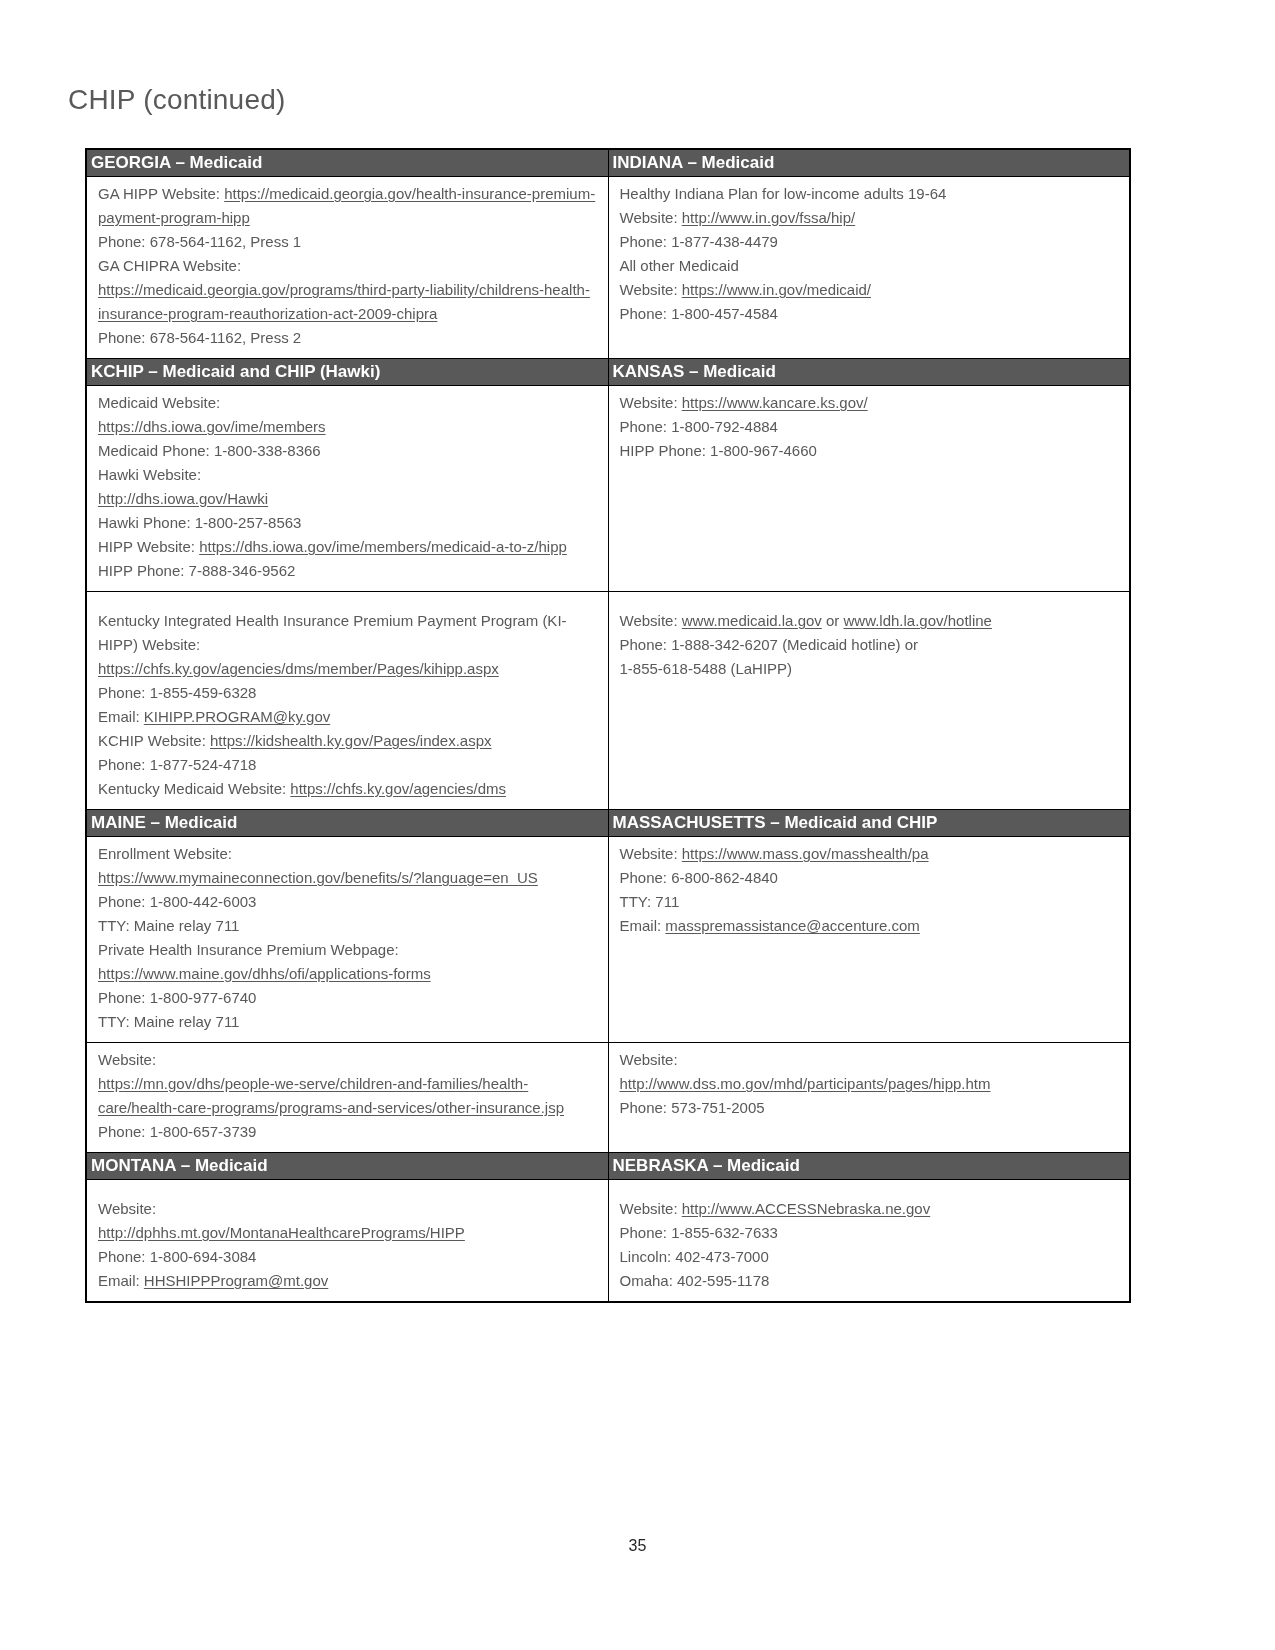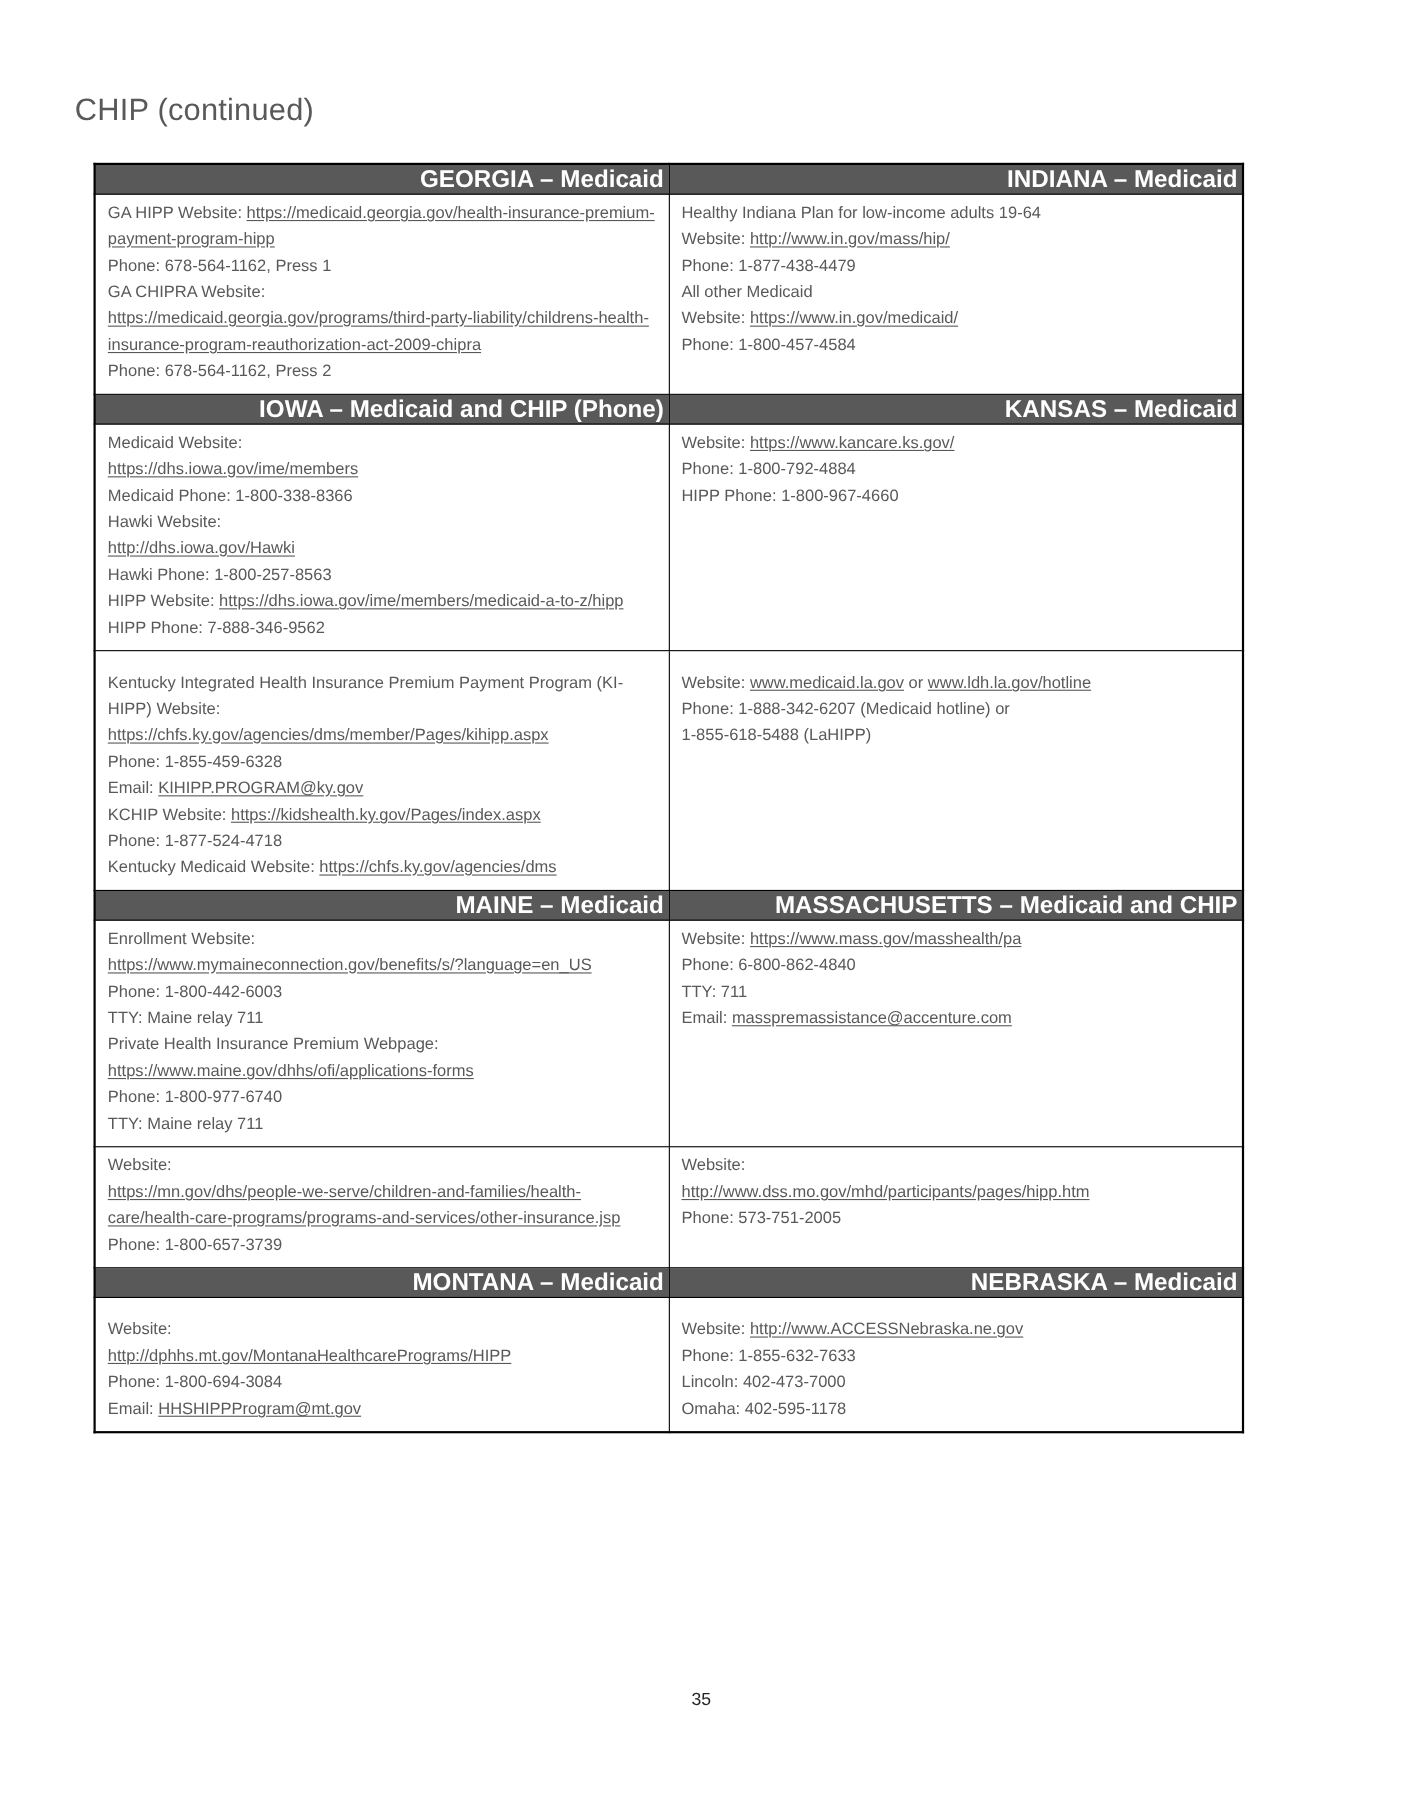--- a/index.html
+++ b/index.html
@@ -38,22 +38,22 @@
     border: 2px solid var(--border);
   }
   table.states th, table.states td {
     border: 1.5px solid var(--border);
     width: 50%;
   }
   table.states th {
     background: var(--header-bg);
     color: var(--header-text);
     font-weight: bold;
-    font-size: 22px;
-    text-align: right;
+    font-size: 17px;
+    text-align: left;
     padding: 2px 4px 3px 4px;
     line-height: 21px;
   }
   table.states td {
     vertical-align: top;
     padding: 5px 11px 8px 11px;
     font-size: 15px;
     line-height: 24px;
     color: var(--body-text);
     overflow-wrap: anywhere;
@@ -85,29 +85,29 @@
       <tr>
         <td>
           <div class="line"><span>GA HIPP Website: </span><span class="link">https://medicaid.georgia.gov/health-insurance-premium-payment-program-hipp</span></div>
           <div class="line"><span>Phone: 678-564-1162, Press 1</span></div>
           <div class="line"><span>GA CHIPRA Website: </span></div>
           <div class="line"><span class="link">https://medicaid.georgia.gov/programs/third-party-liability/childrens-health-insurance-program-reauthorization-act-2009-chipra</span></div>
           <div class="line"><span>Phone: 678-564-1162, Press 2</span></div>
         </td>
         <td>
           <div class="line"><span>Healthy Indiana Plan for low-income adults 19-64</span></div>
-          <div class="line"><span>Website: </span><span class="link">http://www.in.gov/mass/hip/</span></div>
+          <div class="line"><span>Website: </span><span class="link">http://www.in.gov/fssa/hip/</span></div>
           <div class="line"><span>Phone: 1-877-438-4479</span></div>
           <div class="line"><span>All other Medicaid</span></div>
           <div class="line"><span>Website: </span><span class="link">https://www.in.gov/medicaid/</span></div>
           <div class="line"><span>Phone: 1-800-457-4584</span></div>
         </td>
       </tr>
       <tr>
-        <th>IOWA – Medicaid and CHIP (Phone)</th>
+        <th>KCHIP – Medicaid and CHIP (Hawki)</th>
         <th>KANSAS – Medicaid</th>
       </tr>
       <tr>
         <td>
           <div class="line"><span>Medicaid Website: </span></div>
           <div class="line"><span class="link">https://dhs.iowa.gov/ime/members</span></div>
           <div class="line"><span>Medicaid Phone: 1-800-338-8366</span></div>
           <div class="line"><span>Hawki Website: </span></div>
           <div class="line"><span class="link">http://dhs.iowa.gov/Hawki</span></div>
           <div class="line"><span>Hawki Phone: 1-800-257-8563</span></div>

